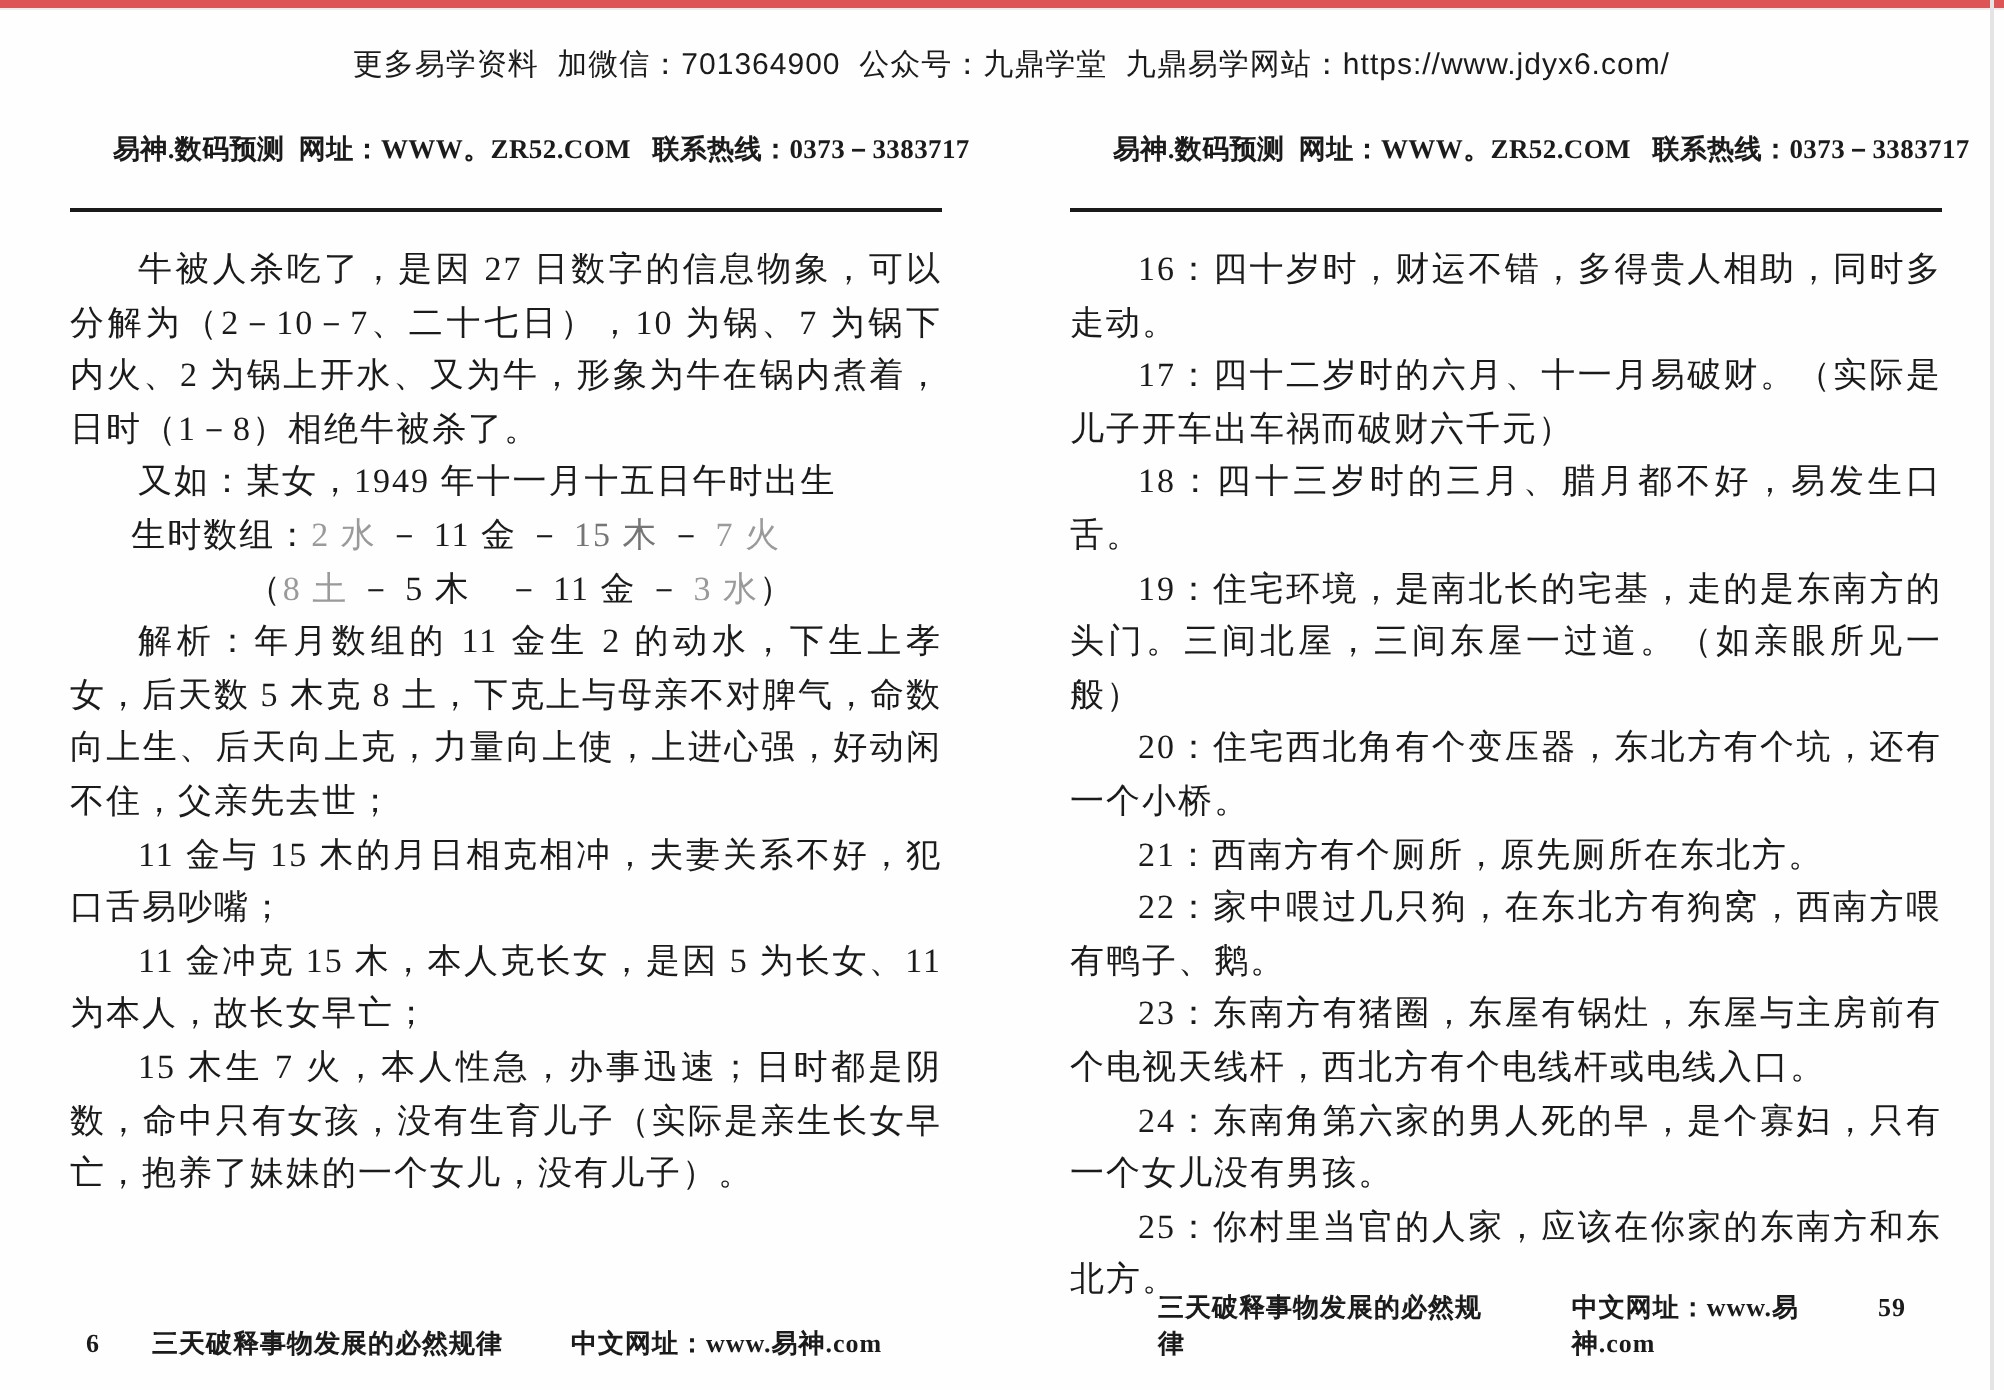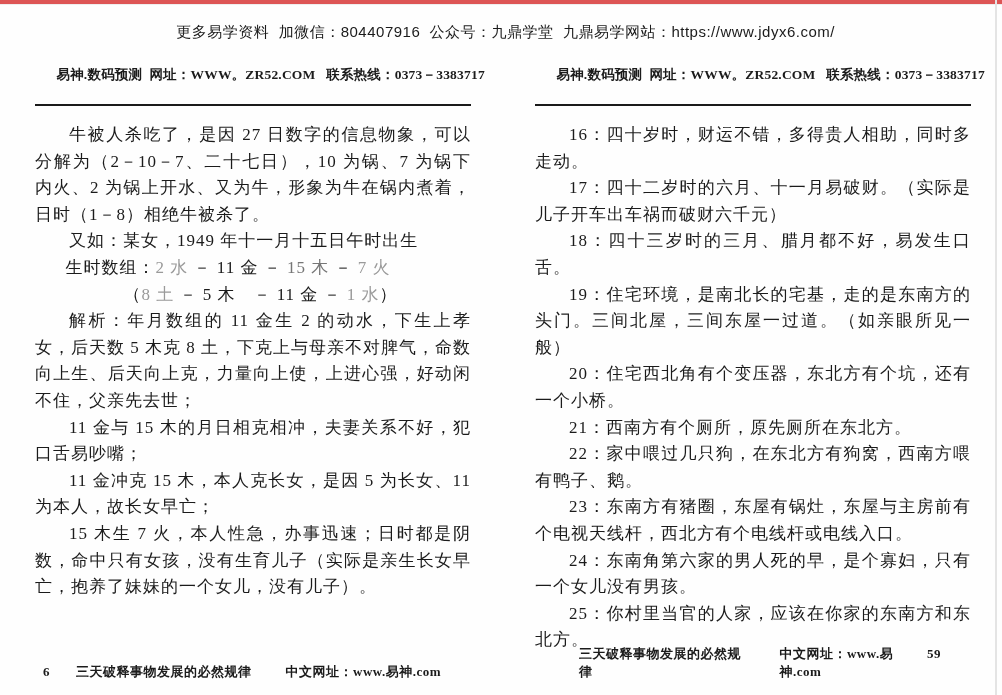--- a/index.html
+++ b/index.html
@@ -35,56 +35,56 @@
     text-align:justify;letter-spacing:1px;
   }
   .para{margin:0;text-indent:2em;}
   .grid-line{white-space:pre;text-align:left;}
   .grid-units{padding-left:7.2em;}
   .grid-main{padding-left:1.8em;}
   .grid-paren{padding-left:5.2em;}
   .dim{color:var(--dim,#9a9a9a);}
   .mid{color:var(--mid,#767676);}
   .page-footer{
-    position:absolute;bottom:0;left:4px;right:16px;
+    position:absolute;bottom:0;left:4px;right:4px;
     display:flex;align-items:baseline;
     font-weight:bold;font-size:13px;letter-spacing:0.5px;
   }
   .page-footer .gap-s{margin-left:26px;}
   .page-footer .gap-m{margin-left:34px;}
   .pgnum-right{margin-left:auto;margin-right:14px;}
   .footer-left .pgnum{margin-left:4px;}
   .footer-right{padding-left:40px;}
   .edge-line{
     position:absolute;top:0;bottom:0;right:5px;width:2px;
     background:var(--edge,#e4e4e4);
   }
 </style>
 </head>
 <body>
 
 <div class="top-bar"></div>
 
 <div class="banner">
-  <span>更多易学资料  加微信：804407916  公众号：九鼎学堂  九鼎易学网站：https://www.jdyx6.com/</span>
+  <span>更多易学资料  加微信：701364900  公众号：九鼎学堂  九鼎易学网站：https://www.jdyx6.com/</span>
 </div>
 
 <div class="pages">
 
   <div class="page">
     <div class="page-header">
       <span>易神.数码预测  网址：WWW。ZR52.COM   联系热线：0373－3383717</span>
     </div>
     <div class="header-rule"></div>
 
     <div class="page-body">
       <p class="para">牛被人杀吃了，是因 27 日数字的信息物象，可以分解为（2－10－7、二十七日），10 为锅、7 为锅下内火、2 为锅上开水、又为牛，形象为牛在锅内煮着，日时（1－8）相绝牛被杀了。</p>
       <p class="para">又如：某女，1949 年十一月十五日午时出生</p>
       <div class="grid-line grid-main"><span>生时数组：</span><span class="dim">2 水</span><span> － </span><span>11 金</span><span> － </span><span class="mid">15 木</span><span> － </span><span class="dim">7 火</span></div>
-      <div class="grid-line grid-paren"><span>（</span><span class="dim">8 土</span><span> － </span><span>5 木</span><span>　－ </span><span>11 金</span><span> － </span><span class="dim">1 水</span><span>）</span></div>
+      <div class="grid-line grid-paren"><span>（</span><span class="dim">8 土</span><span> － </span><span>5 木</span><span>　－ </span><span>11 金</span><span> － </span><span class="dim">3 水</span><span>）</span></div>
       <p class="para">解析：年月数组的 11 金生 2 的动水，下生上孝女，后天数 5 木克 8 土，下克上与母亲不对脾气，命数向上生、后天向上克，力量向上使，上进心强，好动闲不住，父亲先去世；</p>
       <p class="para">11 金与 15 木的月日相克相冲，夫妻关系不好，犯口舌易吵嘴；</p>
       <p class="para">11 金冲克 15 木，本人克长女，是因 5 为长女、11 为本人，故长女早亡；</p>
       <p class="para">15 木生 7 火，本人性急，办事迅速；日时都是阴数，命中只有女孩，没有生育儿子（实际是亲生长女早亡，抱养了妹妹的一个女儿，没有儿子）。</p>
     </div>
 
     <div class="page-footer footer-left">
       <span class="pgnum">6</span>
       <span class="gap-s">三天破释事物发展的必然规律</span>
       <span class="gap-m">中文网址：www.易神.com</span>

